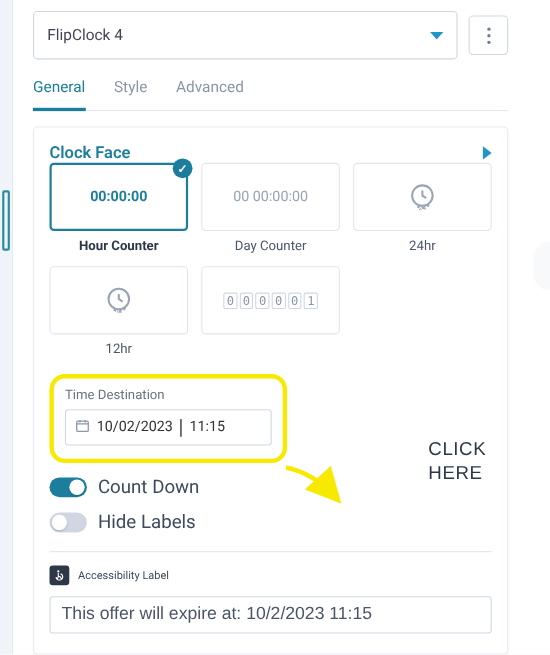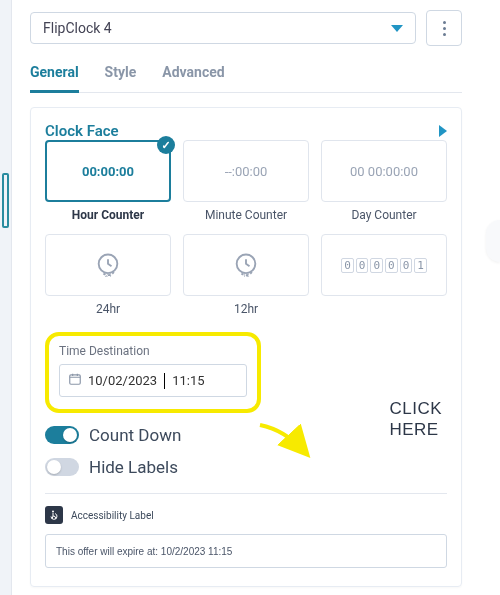--- a/index.html
+++ b/index.html
@@ -48,21 +48,21 @@
     background: #f8f9fb;
     border-radius: 16px 0 0 16px;
     box-shadow: 0 1px 3px rgba(0,0,0,0.06);
   }
   .pad { padding: 10px 18px 0 18px; }
   .headrow { display: flex; gap: 10px; align-items: center; }
   .widget-select {
     flex: 1;
     border: 1px solid #cfd8e3;
     border-radius: 4px;
-    height: 32px;
+    height: 44px;
     display: flex;
     align-items: center;
     justify-content: space-between;
     padding: 0 12px;
     color: #445;
     font-size: 14px;
   }
   .caret-down {
     width: 0; height: 0;
     border-left: 6px solid transparent;
@@ -80,21 +80,21 @@
     gap: 3px;
   }
   .more-btn span { width: 3px; height: 3px; background: #6b7c93; border-radius: 50%; }
   .tabs {
     display: flex;
     gap: 26px;
     margin-top: 18px;
     border-bottom: 1px solid #e3e7ee;
     font-size: 14px;
   }
-  .tab { color: #8a96a8; padding-bottom: 10px; cursor: pointer; font-weight: 700; }
+  .tab { color: #8a96a8; padding-bottom: 10px; cursor: pointer; font-weight: 400; }
   .tab.active { color: #1c7e9c; border-bottom: 3px solid #1c7e9c; margin-bottom: -1px; }
   .card {
     margin: 14px 18px 0 18px;
     border: 1px solid #e7ecf3;
     border-radius: 4px;
     padding: 14px 14px 18px 14px;
     box-shadow: 0 1px 2px rgba(0,0,0,0.03);
   }
   .card-head {
     display: flex; justify-content: space-between; align-items: center;
@@ -189,21 +189,21 @@
     color: #fff; display: flex; align-items: center; justify-content: center;
     font-size: 12px;
   }
   .acc-input {
     margin-top: 10px;
     border: 1px solid #cfd8e3;
     border-radius: 3px;
     height: 34px;
     width: 100%;
     padding: 0 10px;
-    font-size: 10px;
+    font-size: 16px;
     color: #4a5568;
   }
   .annotation {
     position: absolute;
     right: 58px;
     top: 398px;
     font-family: "Helvetica Neue", Arial, sans-serif;
     font-weight: 400;
     font-size: 17px;
     color: #2d3748;
@@ -257,26 +257,20 @@
       <span class="chev-right"></span>
     </div>
 
     <div class="grid3">
       <div>
         <div class="opt selected">
           <span class="check">✓</span>
           <span>00:00:00</span>
         </div>
         <div class="opt-label bold">Hour Counter</div>
-      </div>
-      <div>
-        <div class="opt">
-          <span>--:00:00</span>
-        </div>
-        <div class="opt-label">Minute Counter</div>
       </div>
       <div>
         <div class="opt">
           <span>00 00:00:00</span>
         </div>
         <div class="opt-label">Day Counter</div>
       </div>
       <div>
         <div class="opt">
           <div class="clockicon">

